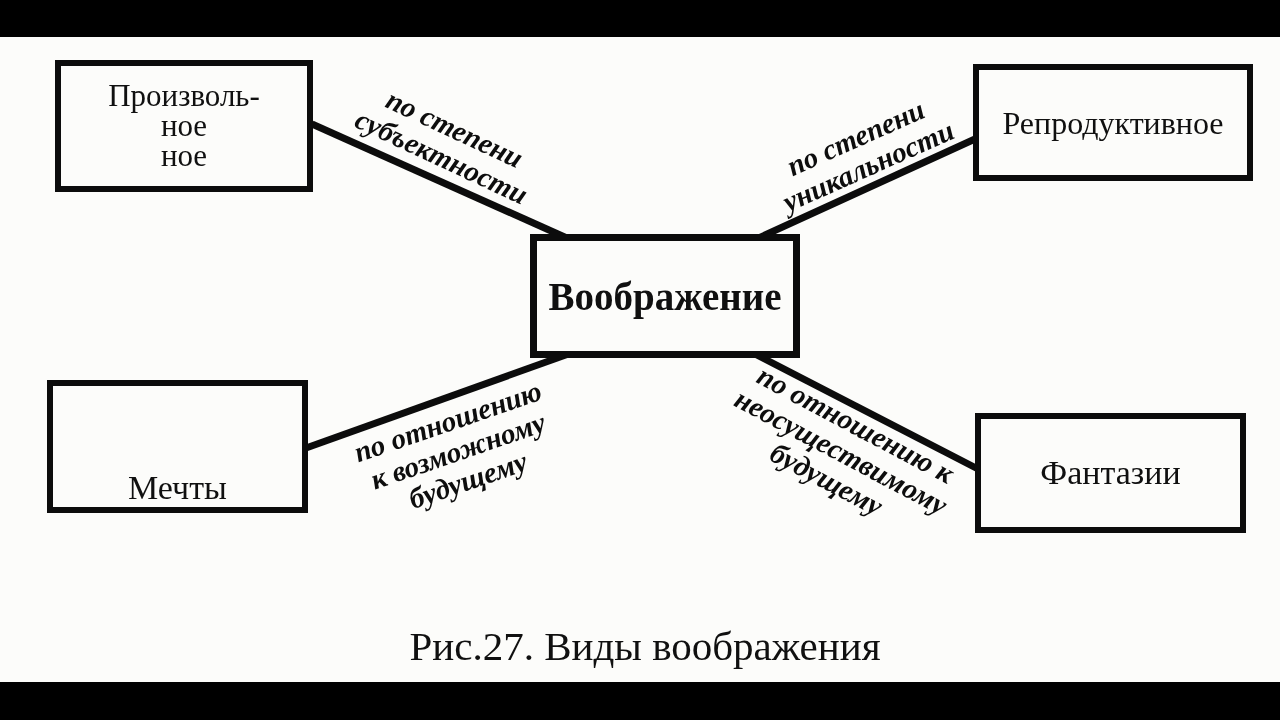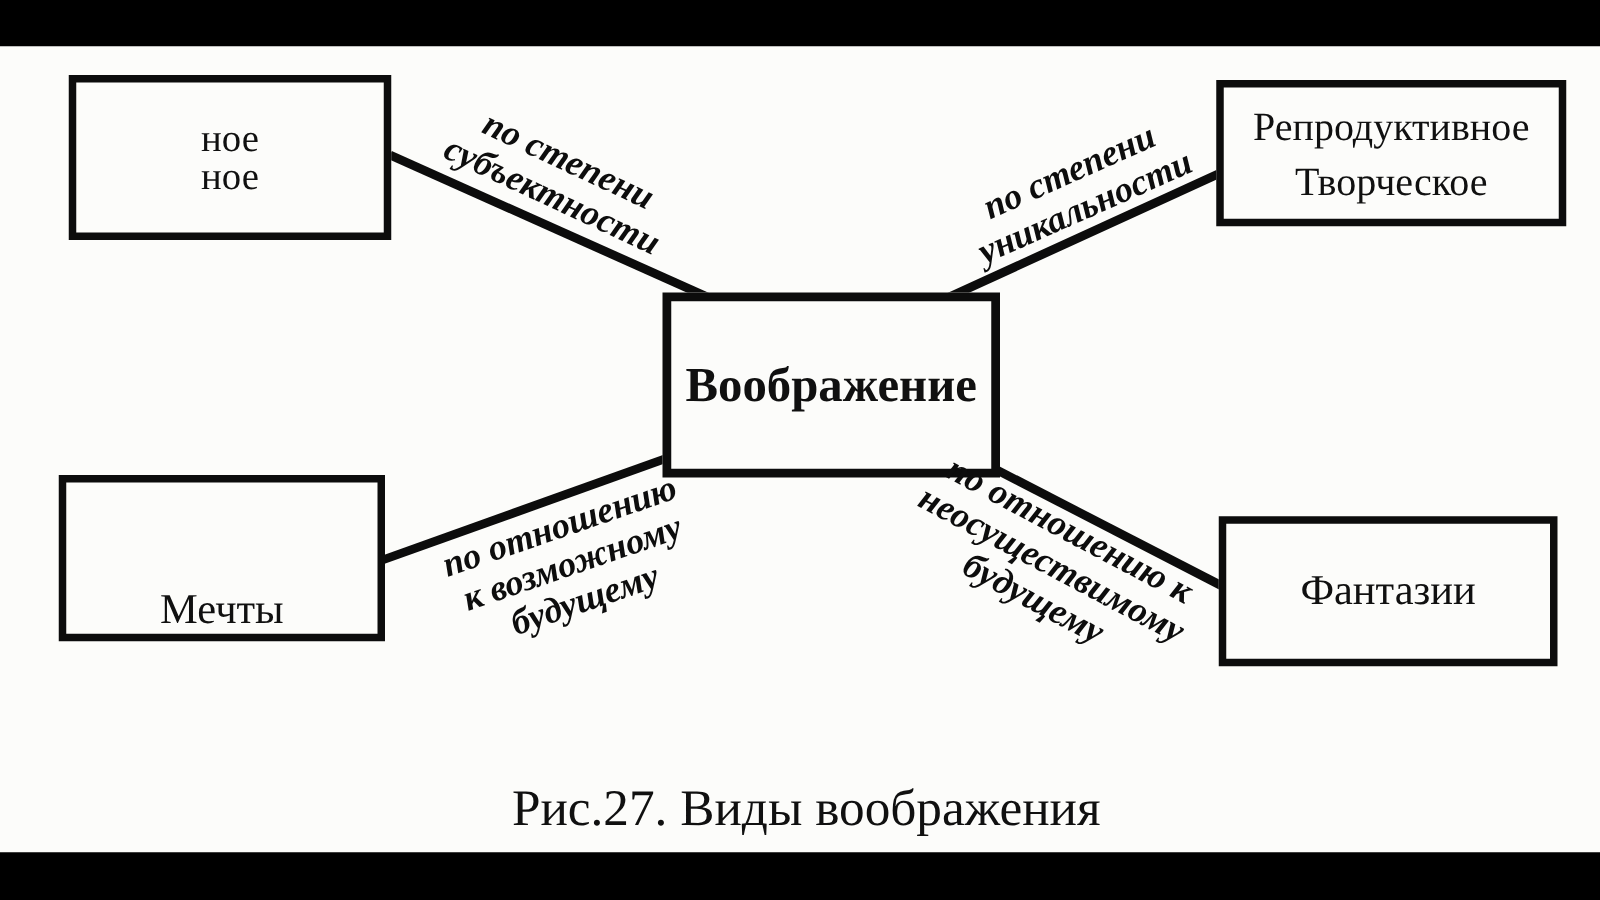--- a/index.html
+++ b/index.html
@@ -61,21 +61,21 @@
     width: 258px; height: 132px;
     font-size: 31px; line-height: 30px;
   }
   .node.top-right {
     left: 973px; top: 64px;
     width: 280px; height: 117px;
     font-size: 32px; line-height: 44px;
   }
   .node.center {
     left: 530px; top: 234px;
-    width: 270px; height: 148px;
+    width: 270px; height: 124px;
     font-size: 39px;
     font-weight: bold;
     border-width: 7px;
   }
   .node.bottom-left {
     left: 47px; top: 380px;
     width: 261px; height: 133px;
     font-size: 34px;
     justify-content: flex-end;
   }
@@ -124,27 +124,27 @@
   <div class="letterbox bottom"></div>
 
   <svg class="connectors" viewBox="0 0 1280 720">
     <line x1="312" y1="124" x2="578" y2="243" stroke="#0c0c0c" stroke-width="7"></line>
     <line x1="752" y1="241" x2="975" y2="139" stroke="#0c0c0c" stroke-width="7"></line>
     <line x1="306" y1="448" x2="574" y2="352" stroke="#0c0c0c" stroke-width="7"></line>
     <line x1="753" y1="353" x2="978" y2="469" stroke="#0c0c0c" stroke-width="7"></line>
   </svg>
 
   <div class="node top-left">
+    <span class="node-line">Произволь-</span>
     <span class="node-line">ное</span>
     <span class="node-line">ное</span>
   </div>
 
   <div class="node top-right">
     <span class="node-line">Репродуктивное</span>
-    <span class="node-line">Творческое</span>
   </div>
 
   <div class="node center">
     <span class="node-line">Воображение</span>
   </div>
 
   <div class="node bottom-left">
     <span class="node-line">Мечты</span>
   </div>
 

